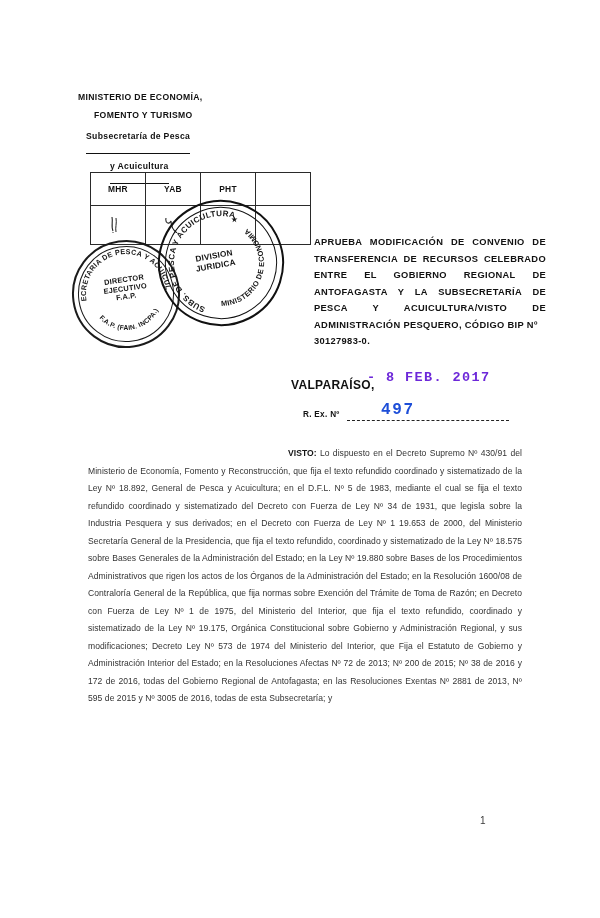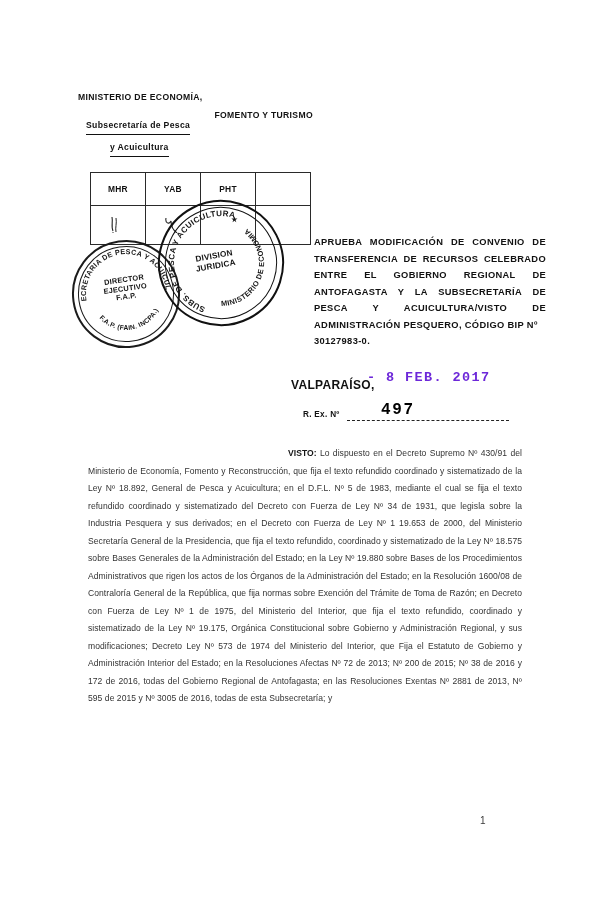--- a/index.html
+++ b/index.html
@@ -28,24 +28,24 @@
   }
   #letterhead .lh-line {
     font-size: 8.6px;
     font-weight: bold;
     letter-spacing: 0.35px;
     line-height: 1.05;
     color: #111;
     white-space: nowrap;
   }
   .lh-1 { text-align: left; margin-bottom: 9px; }
-  .lh-2 { text-align: right; padding-left: 16px; margin-bottom: 1px; }
+  .lh-2 { text-align: left; padding-left: 16px; margin-bottom: 12px; }
   .lh-3 { text-align: left; padding-left: 8px; margin-bottom: 8px; }
   .lh-4 { text-align: left; padding-left: 32px; }
-  .lh-u { border-bottom: 1.2px solid #111; display: inline-block; padding-bottom: 4px; }
+  .lh-u { border-bottom: 1.2px solid #111; display: inline-block; padding-bottom: 12px; }
 
   
   #initials-table {
     position: absolute;
     left: 90px;
     top: 172px;
     border-collapse: collapse;
   }
   #initials-table td {
     border: 1px solid #2a2a2a;
@@ -213,21 +213,21 @@
     width: 162px;
     border-bottom: 1.4px dashed #222;
   }
   #res-value {
     position: absolute;
     left: 90px;
     top: -1px;
     font-size: 16px;
     font-weight: bold;
     letter-spacing: 1.6px;
-    color: #000000;
+    color: #1d4ed8;
     font-family: "Liberation Mono", monospace;
   }
 
   
   #body-text {
     position: absolute;
     left: 88px;
     top: 445px;
     width: 434px;
     font-size: 8.55px;

